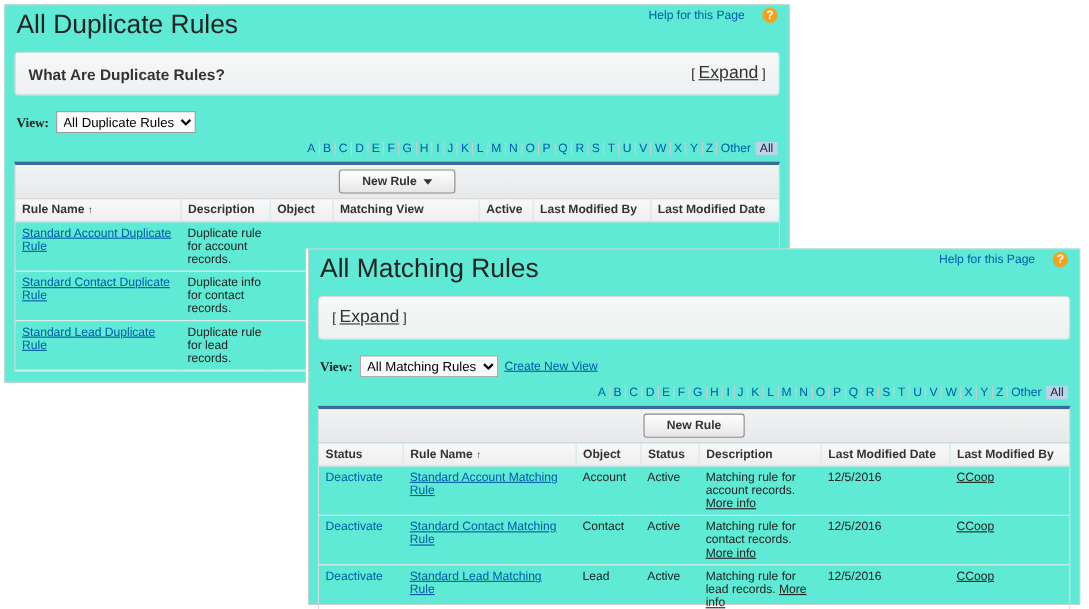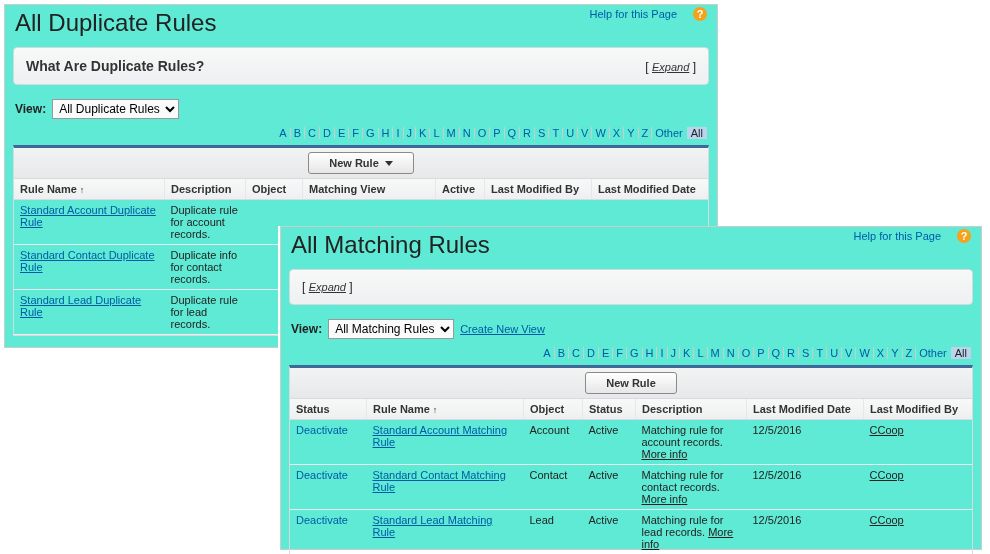--- a/index.html
+++ b/index.html
@@ -59,35 +59,35 @@
     display: flex;
     justify-content: space-between;
     align-items: flex-end;
   }
   .info-title {
     font-weight: bold;
     font-size: 14px;
     color: #333;
   }
   .expand-link {
-    font-size: 11px;
+    font-size: 16px;
     color: #333;
     text-decoration: underline;
     cursor: pointer;
-    font-style: italic;
   }
   .view-row {
     padding: 4px 10px;
     display: flex;
     align-items: center;
     gap: 6px;
     font-size: 12px;
   }
   .view-label {
     font-weight: bold;
+    font-family: Liberation Serif, serif;
   }
   select.view-select {
     border: 1px solid #999;
     background: #fafafa;
     font-size: 12px;
     padding: 1px 2px;
     height: 20px;
   }
   .create-view-link {
     color: #015ba7;

